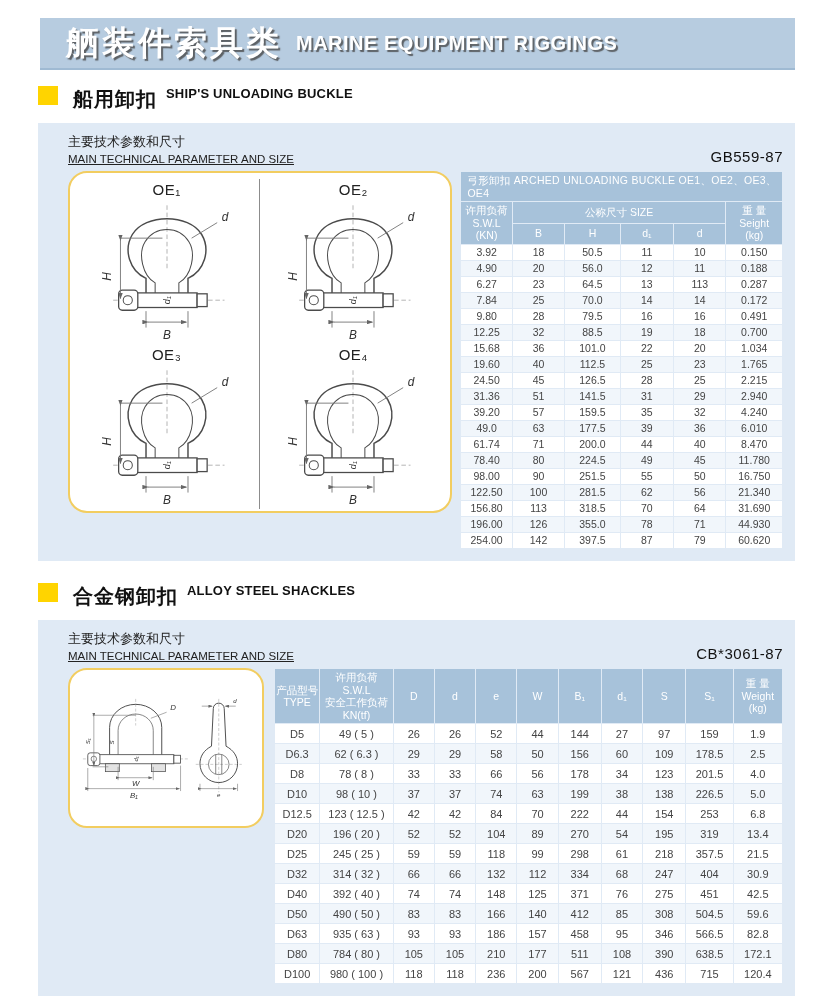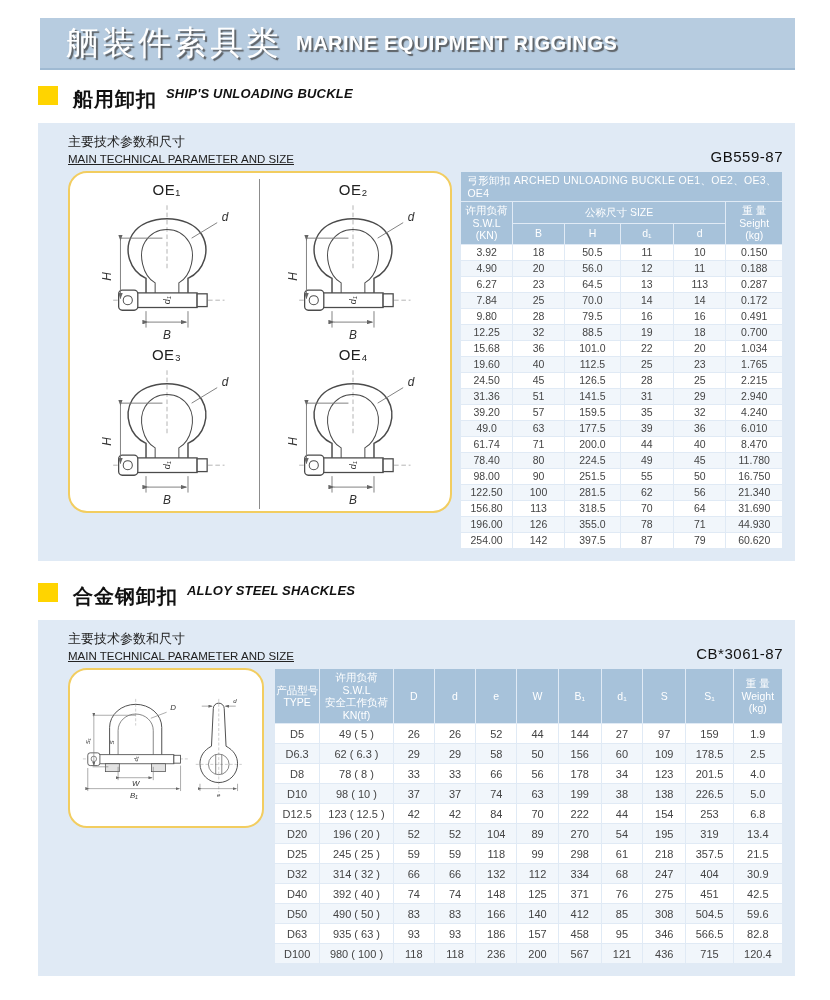--- a/index.html
+++ b/index.html
@@ -2,30 +2,30 @@
 <html style="--c-banner: #b7cce0; --c-panel: #e0eaf5; --c-thead: #a7c2da; --c-yellow: #ffd400; --c-diagram_border: #f2cd60;"><head>
 <meta charset="utf-8">
 <style>
   html,body{margin:0;padding:0;background:#fff;}
   body{width:830px;height:1000px;overflow:hidden;font-family:"Liberation Sans","DejaVu Sans",sans-serif;color:#222;}
   .page{padding:18px 35px 0 38px;}
 
   
   .banner{height:50px;background:var(--c-banner,#b7cce0);border-bottom:2px solid #9fbad3;
           display:flex;align-items:center;padding-left:26px;margin-left:2px;}
-  .banner .zh{font-size:33px;font-weight:normal;color:#fff;letter-spacing:3px;
+  .banner .zh{font-size:33px;font-weight:bold;color:#fff;letter-spacing:3px;
               text-shadow:2px 2px 1px rgba(70,70,70,.8);}
   .banner .en{font-size:20px;font-weight:bold;color:#fff;margin-left:14px;letter-spacing:.5px;
               text-shadow:2px 2px 1px rgba(70,70,70,.8);}
 
   
   .sec-head{display:flex;align-items:flex-start;margin:16px 0 10px 0;}
   .sec-head .sq{width:20px;height:19px;background:var(--c-yellow,#ffd400);margin-right:15px;flex:0 0 auto;}
   .sec-head .zh{font-size:20px;font-weight:bold;color:#111;letter-spacing:1px;}
-  .sec-head .en{font-size:13px;font-weight:bold;color:#111;margin-left:9px;letter-spacing:.2px;font-style:italic;}
+  .sec-head .en{font-size:13px;font-weight:bold;color:#111;margin-left:9px;letter-spacing:.2px;}
 
   
   .panel{background:var(--c-panel,#e0eaf5);padding:10px 12px 12px 30px;}
   .param-row{display:flex;justify-content:space-between;align-items:flex-end;margin-bottom:6px;}
   .param .zh{font-size:13px;color:#222;}
   .param .en{font-size:11.5px;color:#222;margin-top:2px;text-decoration:underline;}
   .standard{font-size:15px;color:#111;letter-spacing:.5px;}
 
   .content-row{display:flex;align-items:flex-start;}
 
@@ -579,20 +579,33 @@
               <td>93</td>
               <td>186</td>
               <td>157</td>
               <td>458</td>
               <td>95</td>
               <td>346</td>
               <td>566.5</td>
               <td>82.8</td>
             </tr>
             <tr>
+              <td>D80</td>
+              <td>784 ( 80 )</td>
+              <td>105</td>
+              <td>105</td>
+              <td>210</td>
+              <td>177</td>
+              <td>511</td>
+              <td>108</td>
+              <td>390</td>
+              <td>638.5</td>
+              <td>172.1</td>
+            </tr>
+            <tr>
               <td>D100</td>
               <td>980 ( 100 )</td>
               <td>118</td>
               <td>118</td>
               <td>236</td>
               <td>200</td>
               <td>567</td>
               <td>121</td>
               <td>436</td>
               <td>715</td>

